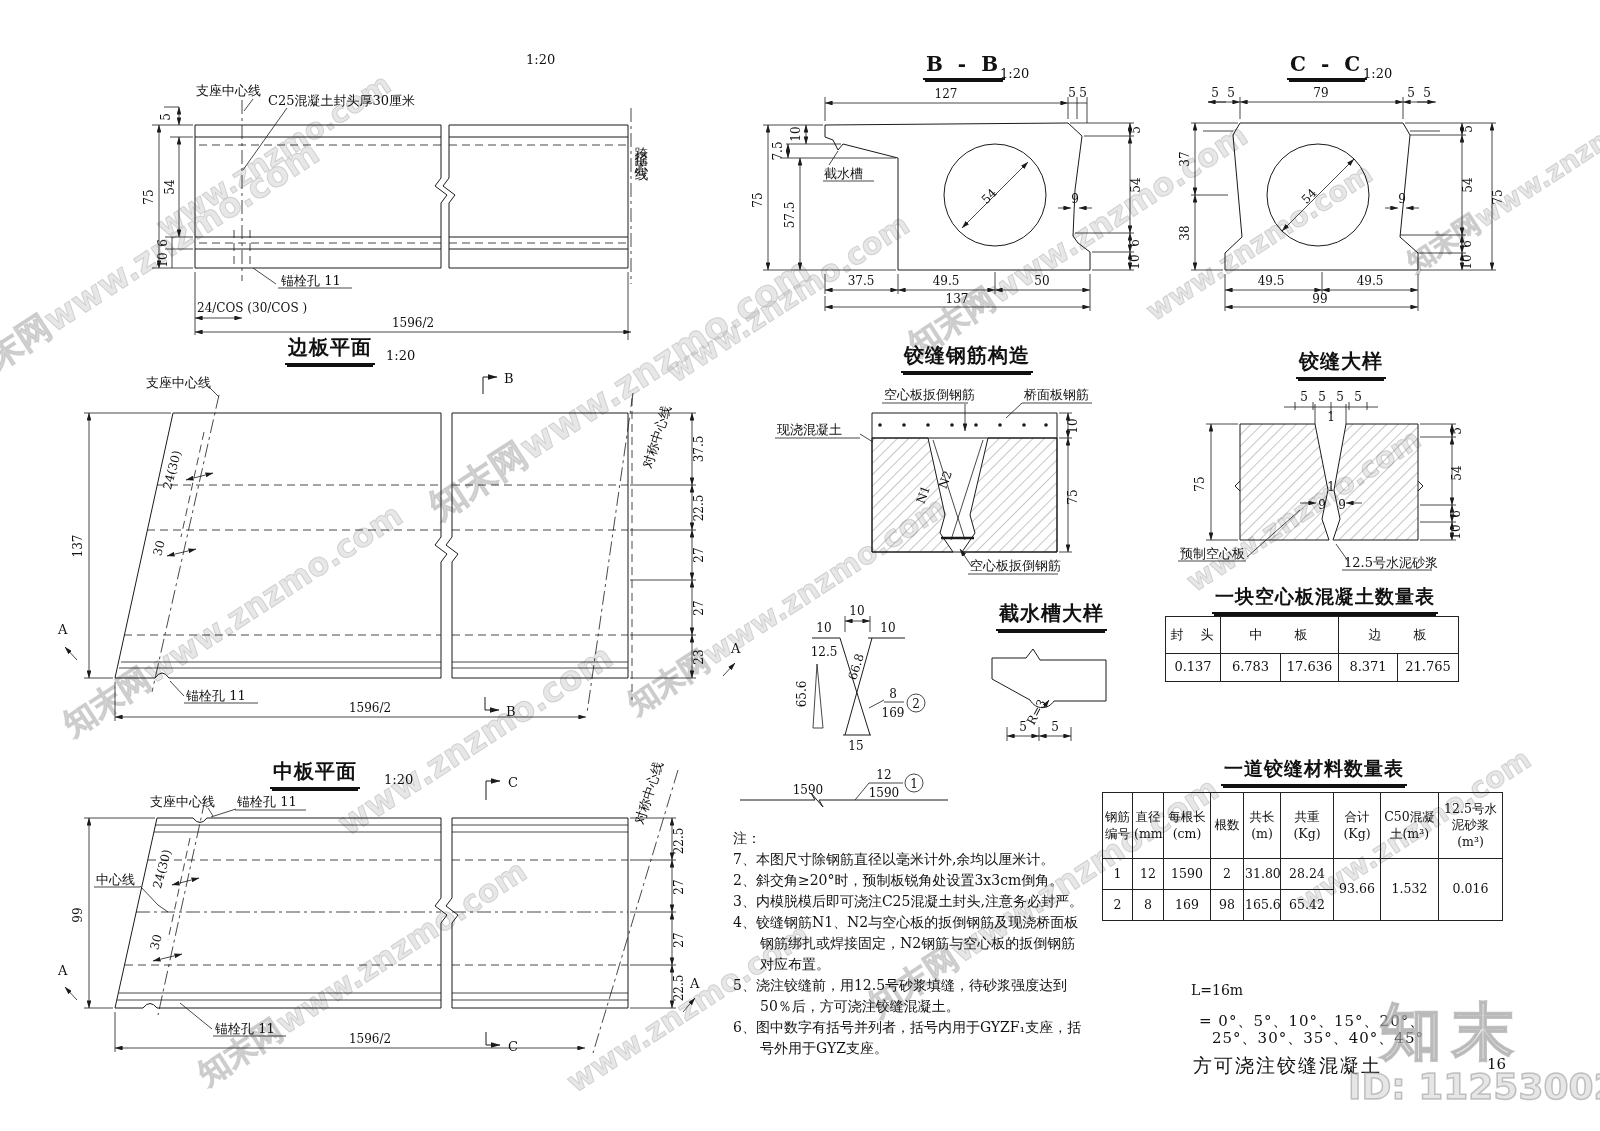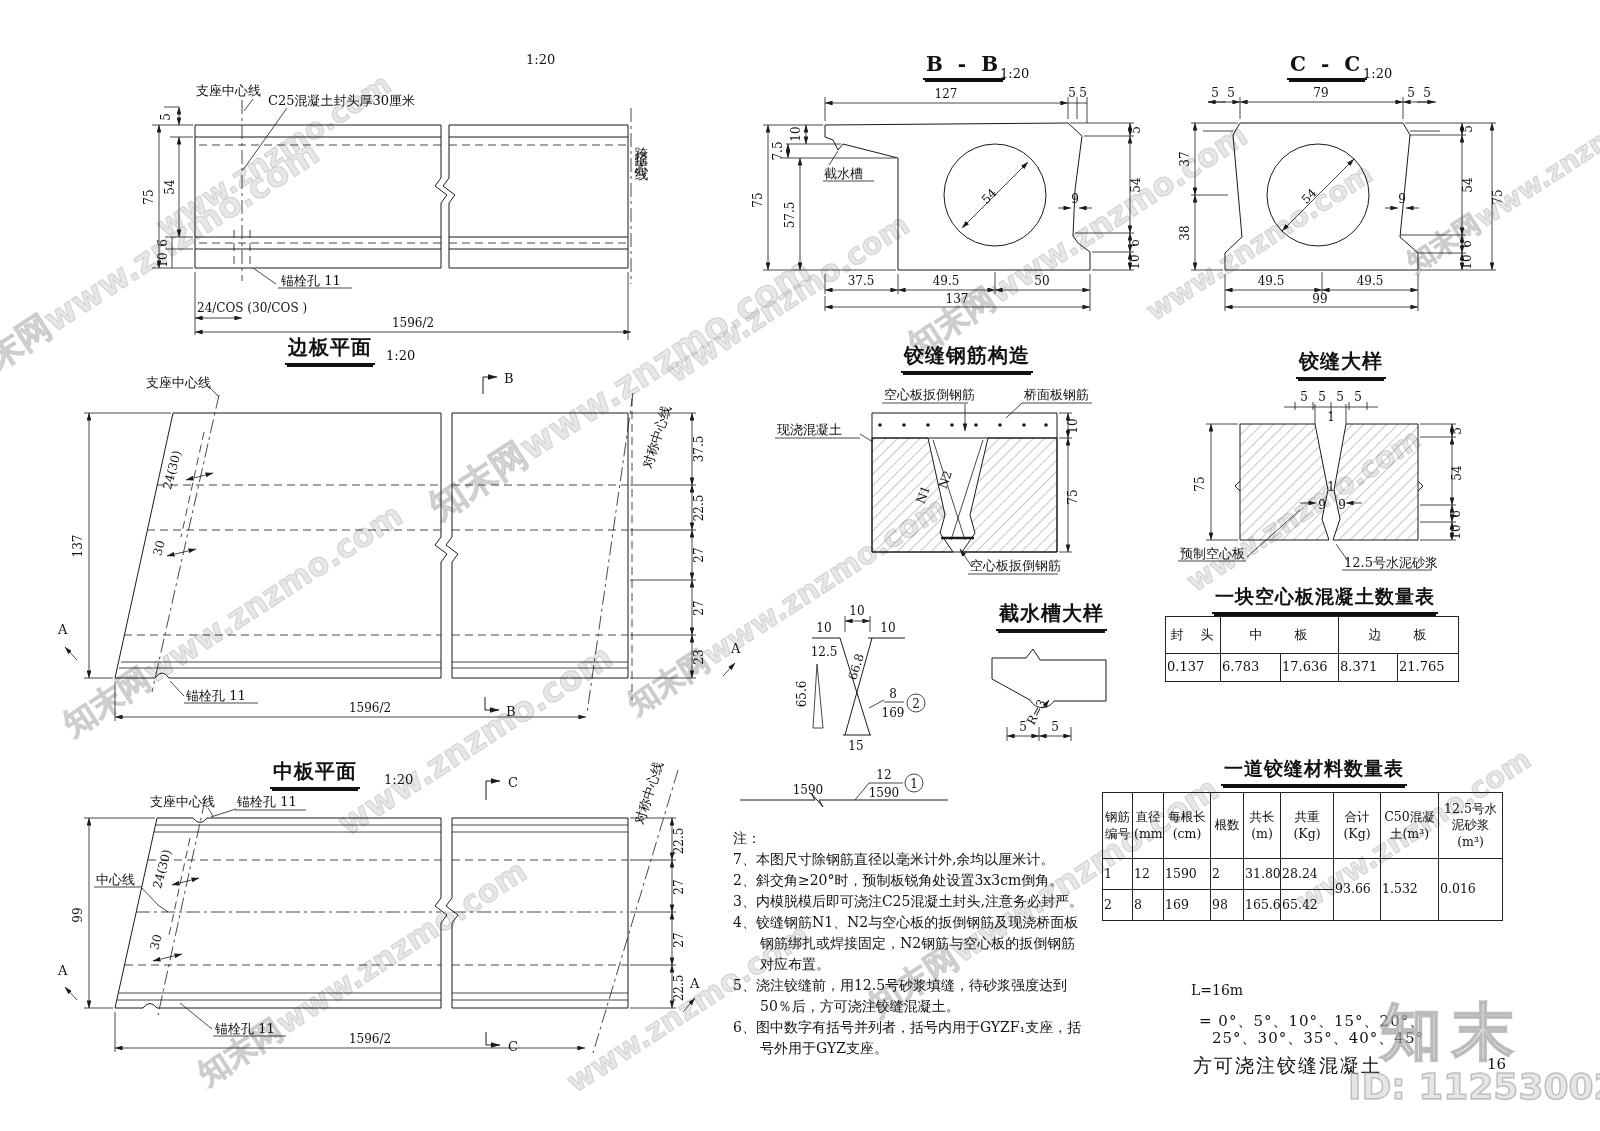--- a/index.html
+++ b/index.html
@@ -22,21 +22,21 @@
   svg text{font-family:"DejaVu Serif","Liberation Serif",serif;font-size:12px;fill:#111}
   svg text.t13{font-size:13px}
   svg text.tm{text-anchor:middle}
   
   .ov{position:absolute;z-index:3;white-space:nowrap}
   .vt{font-weight:700;font-size:20px;letter-spacing:1px;border-bottom:2px solid #111;
       box-shadow:0 4px 0 -2px #111;padding:0 3px 2px}
   .vt-sm{font-size:19px}
   .vs{font-size:13px}
   .vertcl{writing-mode:vertical-rl;letter-spacing:5px;font-size:13.5px;height:130px}
-  .dtable{position:absolute;z-index:3;border-collapse:collapse;table-layout:fixed;
+  .dtable{position:absolute;z-index:3;border-collapse:collapse;table-layout:fixed;text-align:center;
           background:transparent}
   .dtable th,.dtable td{border:1px solid #222;font-weight:400;padding:1px;line-height:1.3;
           font-size:12.5px;overflow:hidden}
   #t1 th,#t1 td{font-size:13px}
   .grp{letter-spacing:2px}
   #notes{position:absolute;left:733px;top:828px;width:350px;z-index:3;font-size:14px;line-height:21px}
   .note-item{padding-left:27px;text-indent:-27px}
   .ftxt{position:absolute;z-index:3;white-space:nowrap}
   .pgnum{font-size:15px}
 </style>

